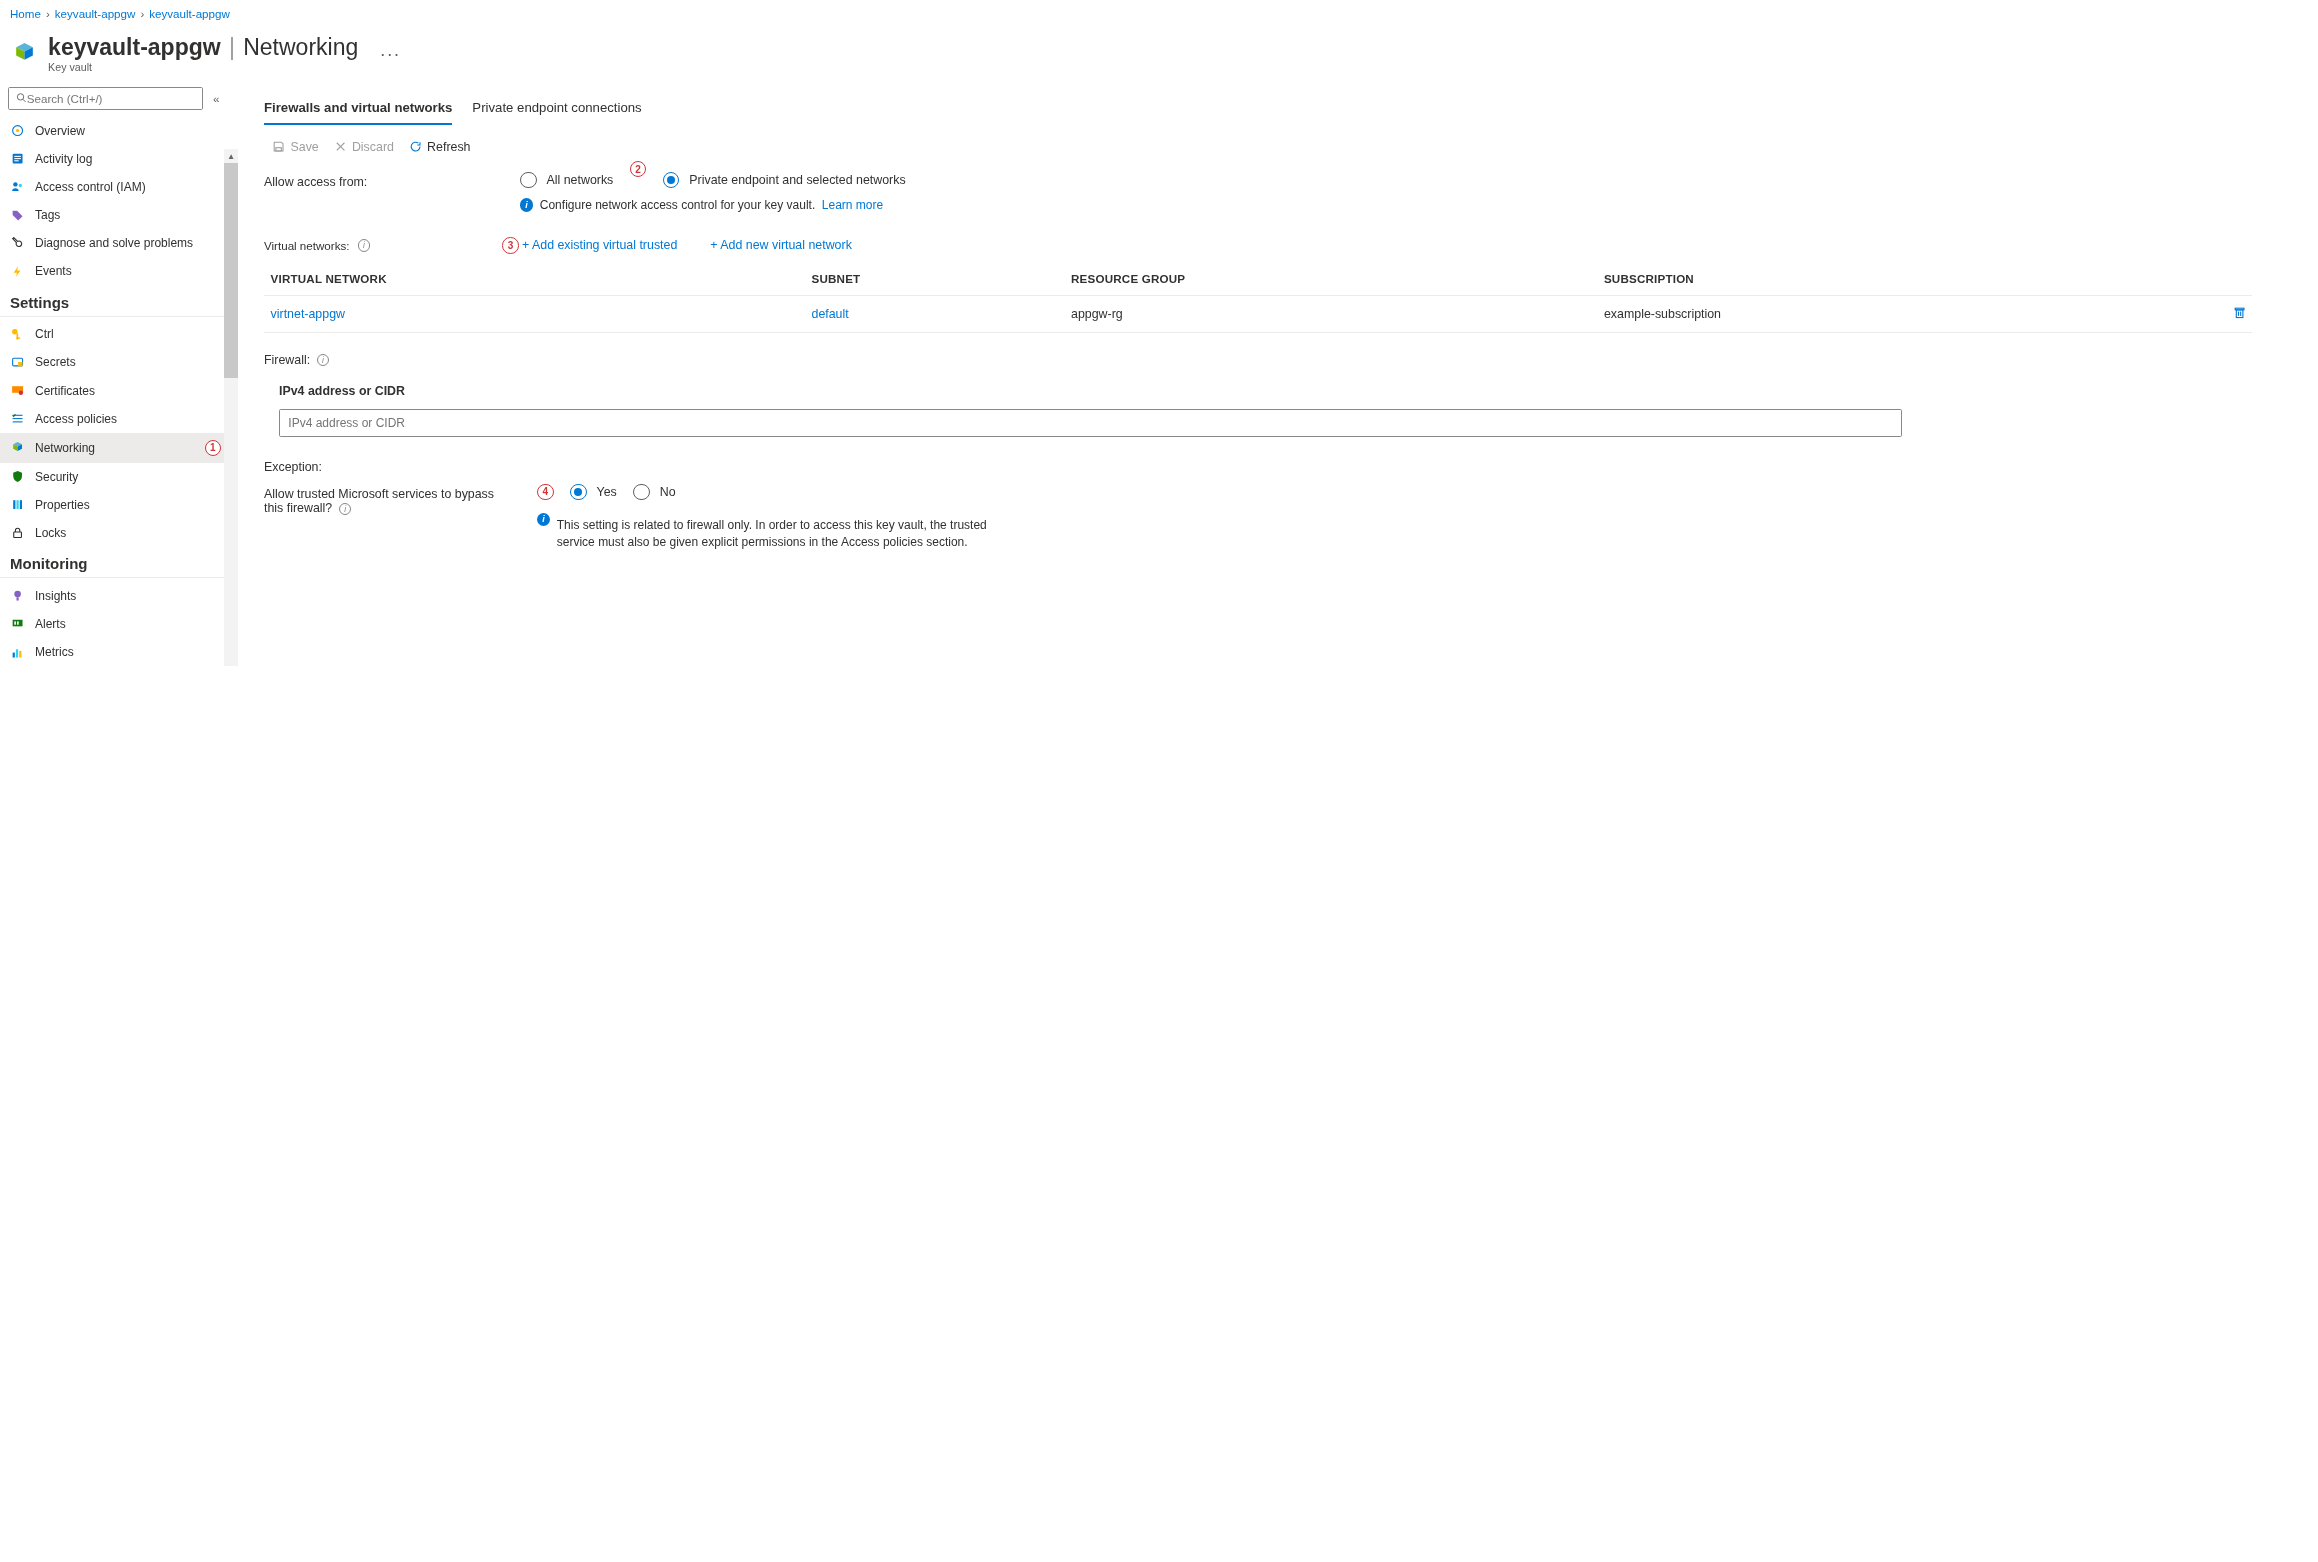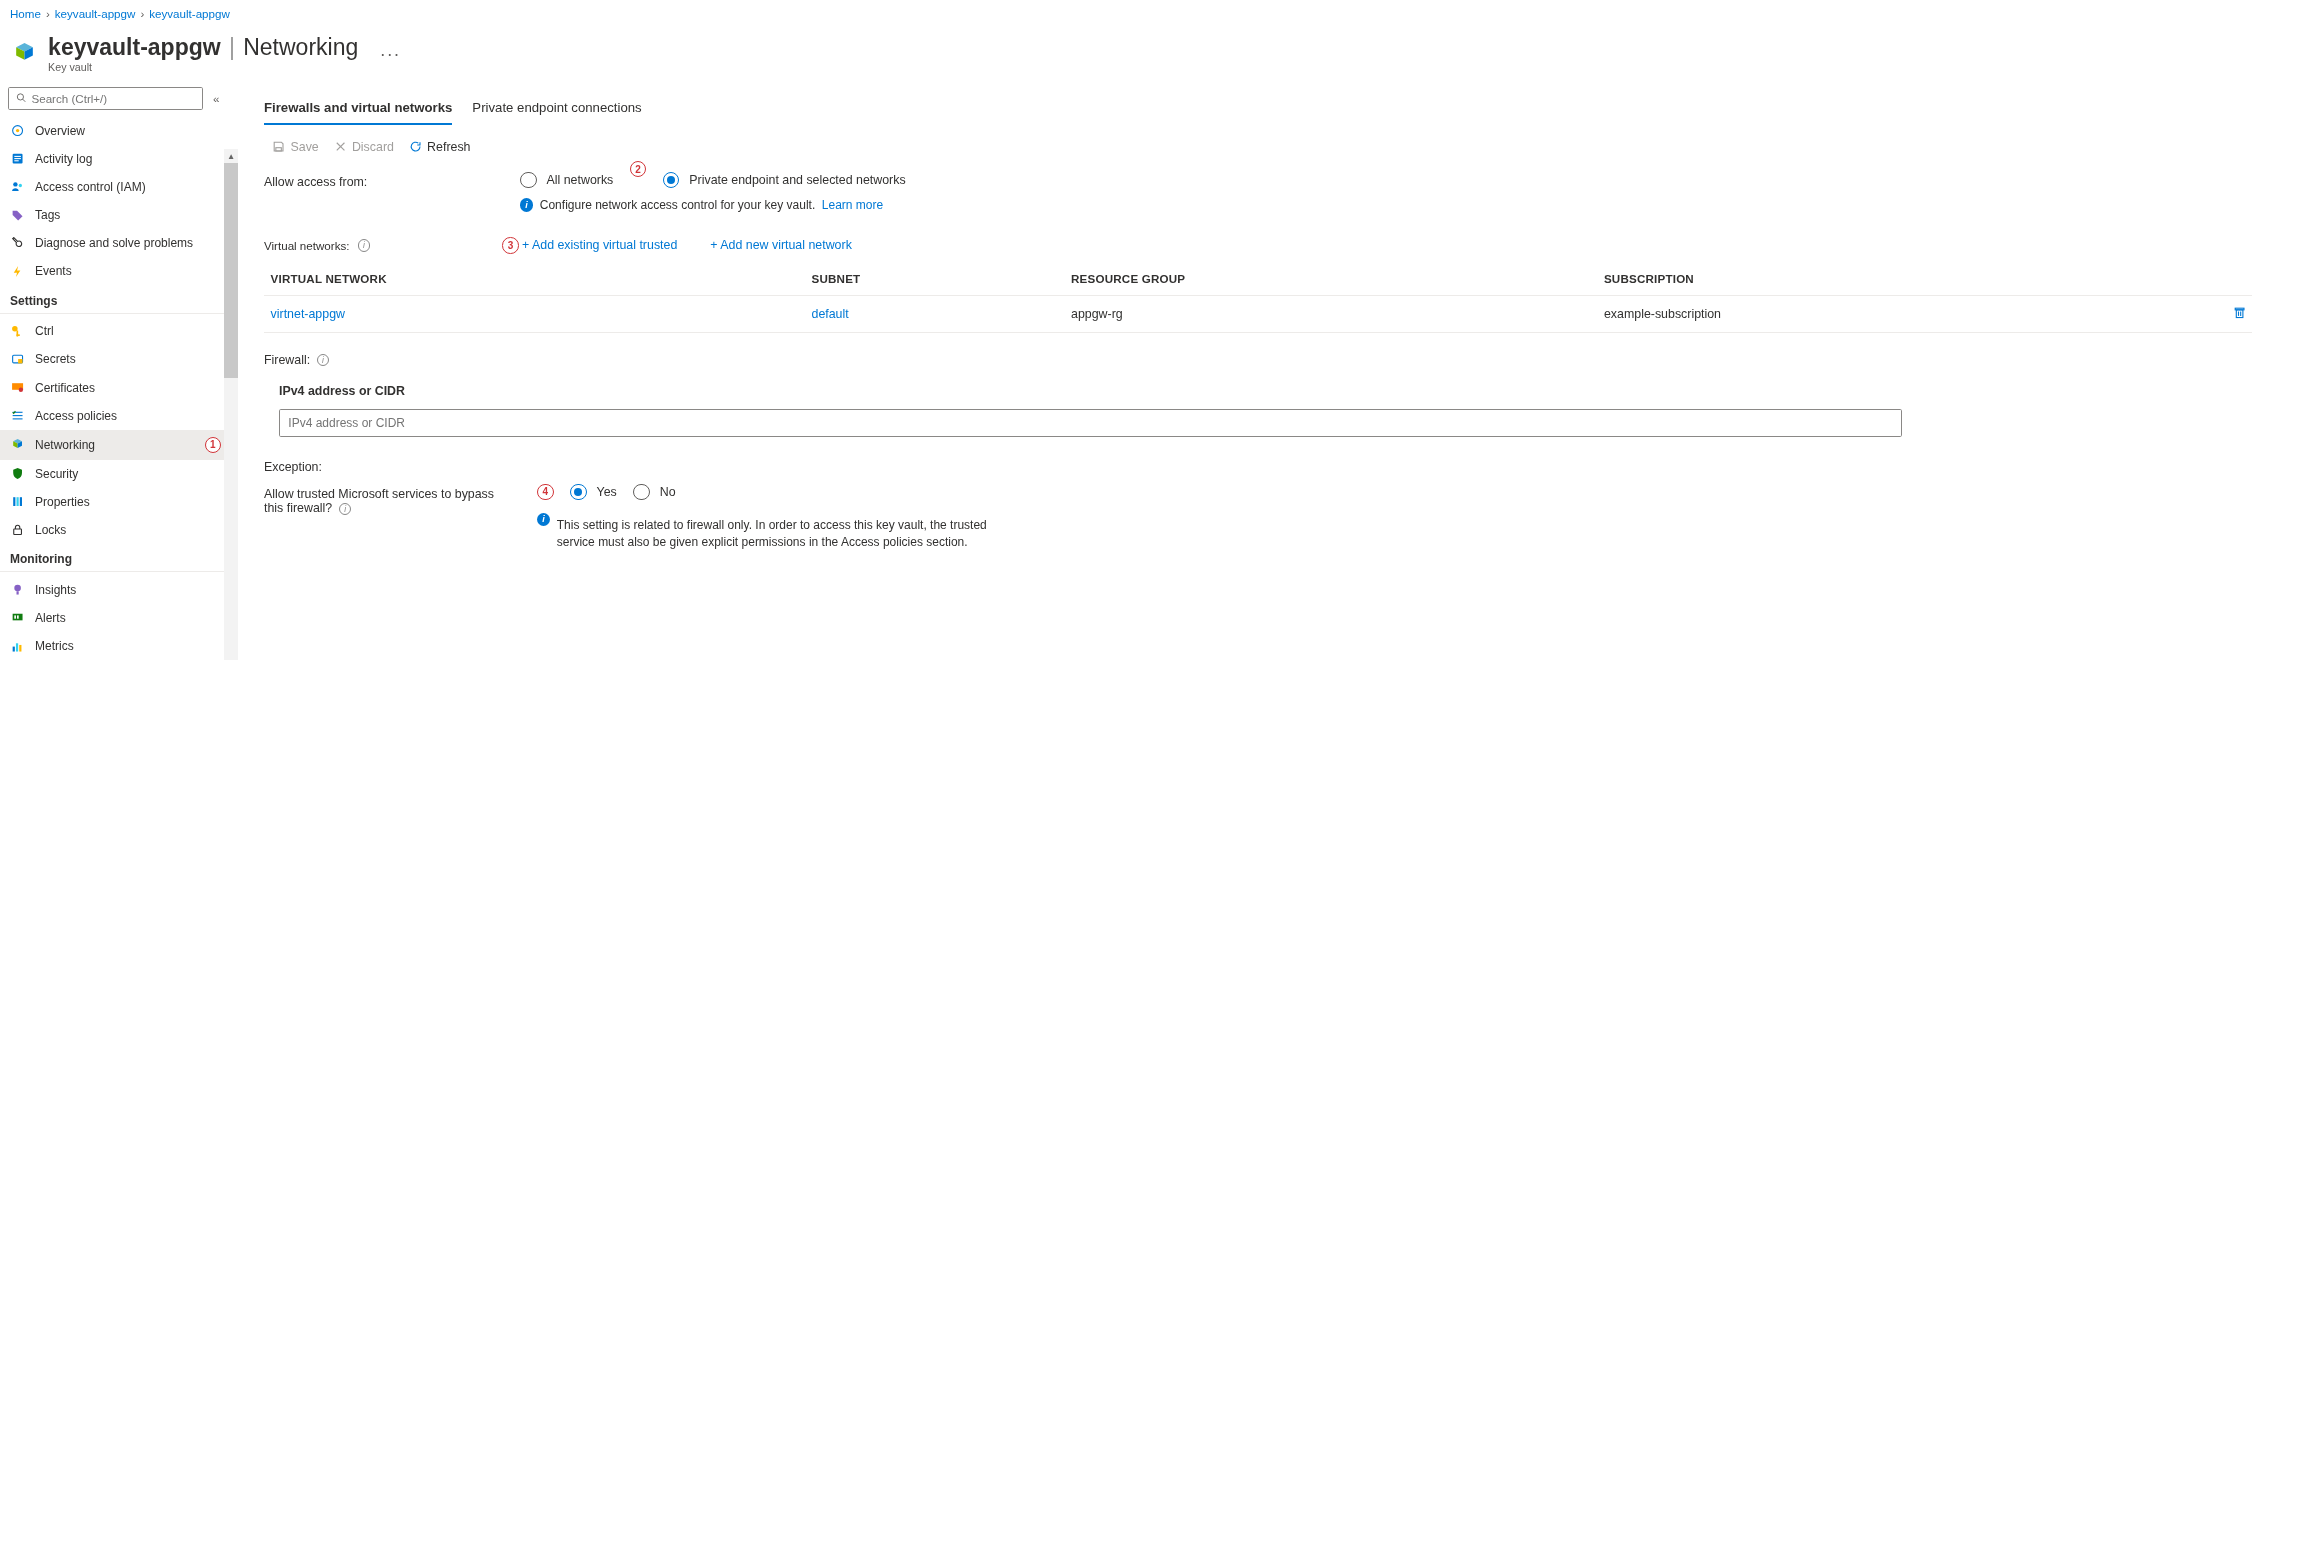--- a/index.html
+++ b/index.html
@@ -14,25 +14,25 @@
   .header .title-block { display: flex; flex-direction: column; }
   .header h1 { font-size: 23px; font-weight: 600; display: flex; align-items: baseline; gap: 8.3px; }
   .header h1 .sep { color: #999; font-weight: 300; }
   .header h1 .section { font-weight: 300; color: #323130; }
   .header .subtitle { font-size: 10.7px; color: #605e5c; }
   .header .ellipsis { margin-left: 11.6px; color: #605e5c; font-size: 18px; line-height: 1; letter-spacing: 0.8px; }
 
   .layout { display: flex; }
   .sidebar { width: 231px; padding: 6.6px 0; position: relative; }
   .search-row { padding: 0 8.3px 6.6px; display: flex; align-items: center; gap: 6.6px; }
-  .search-box { flex: 1; display: flex; align-items: center; gap: 5px; border: 0.8px solid #8a8886; border-radius: 1.7px; padding: 4.1px 6.6px; font-size: 11.6px; color: #605e5c; }
+  .search-box { flex: 1; display: flex; align-items: center; border: 0.8px solid #8a8886; border-radius: 1.7px; padding: 4.1px 6.6px; font-size: 11.6px; color: #605e5c; }
   .search-box input { border: none; outline: none; width: 100%; font-size: 11.6px; color: #323130; }
   .collapse { font-size: 11.6px; color: #605e5c; cursor: pointer; padding: 3.3px; }
 
-  .nav-section-title { padding: 8.3px 10px 5px; font-weight: 600; font-size: 12px; border-bottom: 0.8px solid #edebe9; margin-bottom: 3.3px; }
+  .nav-section-title { padding: 8.3px 10px 5px; font-weight: 600; font-size: 15px; border-bottom: 0.8px solid #edebe9; margin-bottom: 3.3px; }
   .nav-item { display: flex; align-items: center; gap: 10px; padding: 6.6px 10px; cursor: pointer; font-size: 12px; position: relative; }
   .nav-item.selected { background: #edebe9; }
   .nav-item .icon { width: 15px; height: 15px; display: flex; align-items: center; justify-content: center; }
 
   .scrollbar-strip { position: absolute; right: -6.6px; top: 33px; width: 13.2px; bottom: 0; background: #f3f3f3; }
   .scrollbar-thumb { position: absolute; top: 13.2px; height: 215px; width: 100%; background: #c8c8c8; }
   .scrollbar-arrow { position: absolute; top: 0; height: 13.2px; width: 100%; display:flex; align-items:center; justify-content:center; color:#666; font-size:8.3px;}
 
   .main { flex: 1; padding: 15px 25px 25px 33px; position: relative; overflow:auto; }
   .tabs { display: flex; gap: 20px; margin-bottom: 13.2px; border-bottom: 0.8px solid transparent; }

